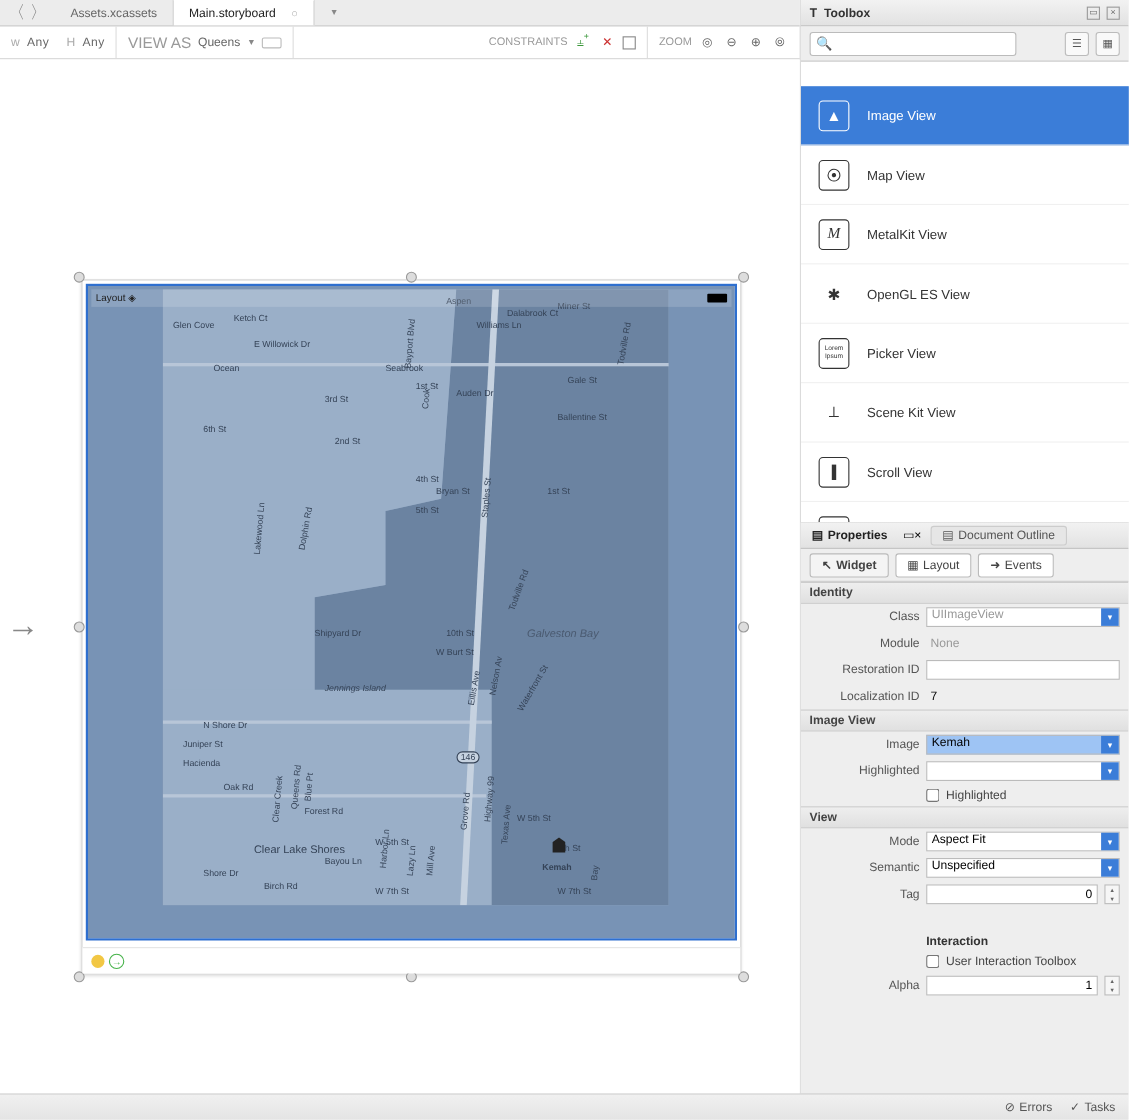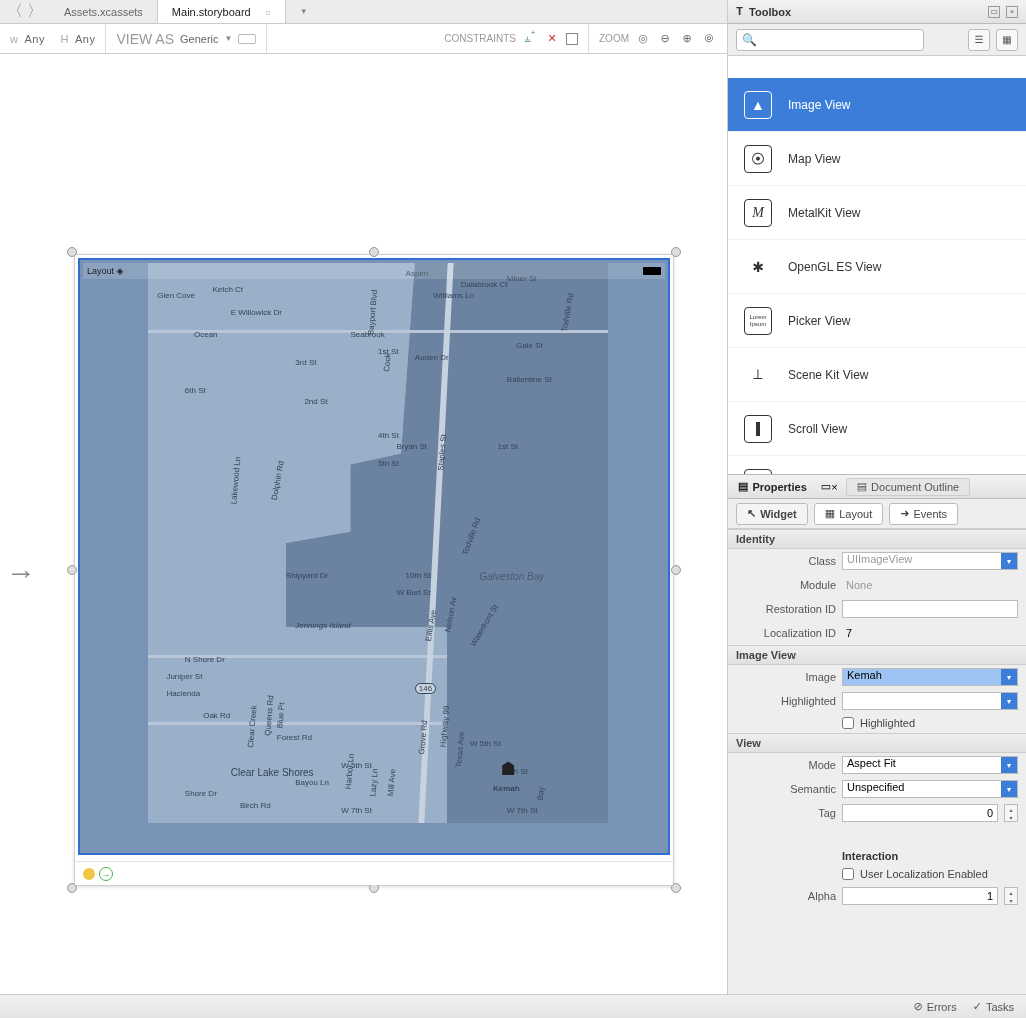--- a/index.html
+++ b/index.html
@@ -115,21 +115,21 @@
         </div>
     </div>
 
     <div class="ib-toolbar">
       <div class="seg sizeclass">
         <span style="color:#aaa">w</span><span>Any</span>&nbsp;
         <span style="color:#aaa">H</span><span>Any</span>
       </div>
       <div class="seg">
         <span style="color:#999;font-size:14px">VIEW AS</span>
-        <span>Generic</span>
+        <span>Queens</span>
         <span class="tri">▼</span>
         <span class="tb-icon" style="border:1px solid #bbb;border-radius:2px;width:18px;height:10px"></span>
       </div>
       <div class="spacer"></div>
       <div class="seg">
         <span style="color:#999;font-size:10px">CONSTRAINTS</span>
         <span class="tb-icon" style="color:#3a973a">⫨<span style="color:#3a973a;font-size:8px;position:relative;top:-6px">+</span></span>
         <span class="tb-icon" style="color:#c33">✕</span>
         <span class="tb-icon" style="border:1px solid #888;width:12px;height:12px"></span>
       </div>
@@ -353,21 +353,21 @@
             <label>Tag</label>
             <input class="prop-input" style="text-align: right;" value="0">
             <div class="stepper">
               <div>▴</div>
               <div>▾</div>
             </div>
           </div>
         <div class="sub-h">Interaction</div>
         <div class="prop-check">
             <input type="checkbox" style="">
-            <span>User Localization Enabled</span>
+            <span>User Interaction Toolbox</span>
           </div>
         <div class="prop-row">
             <label>Alpha</label>
             <input class="prop-input" style="text-align: right;" value="1">
             <div class="stepper">
               <div>▴</div>
               <div>▾</div>
             </div>
           </div>
       </div>

